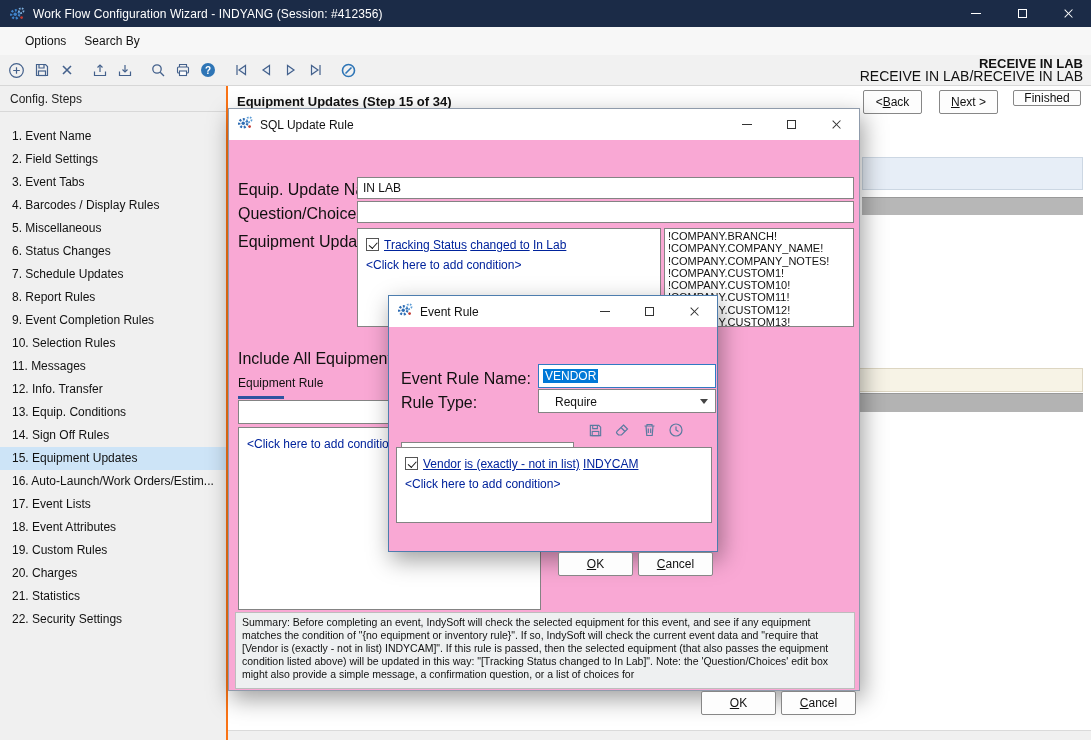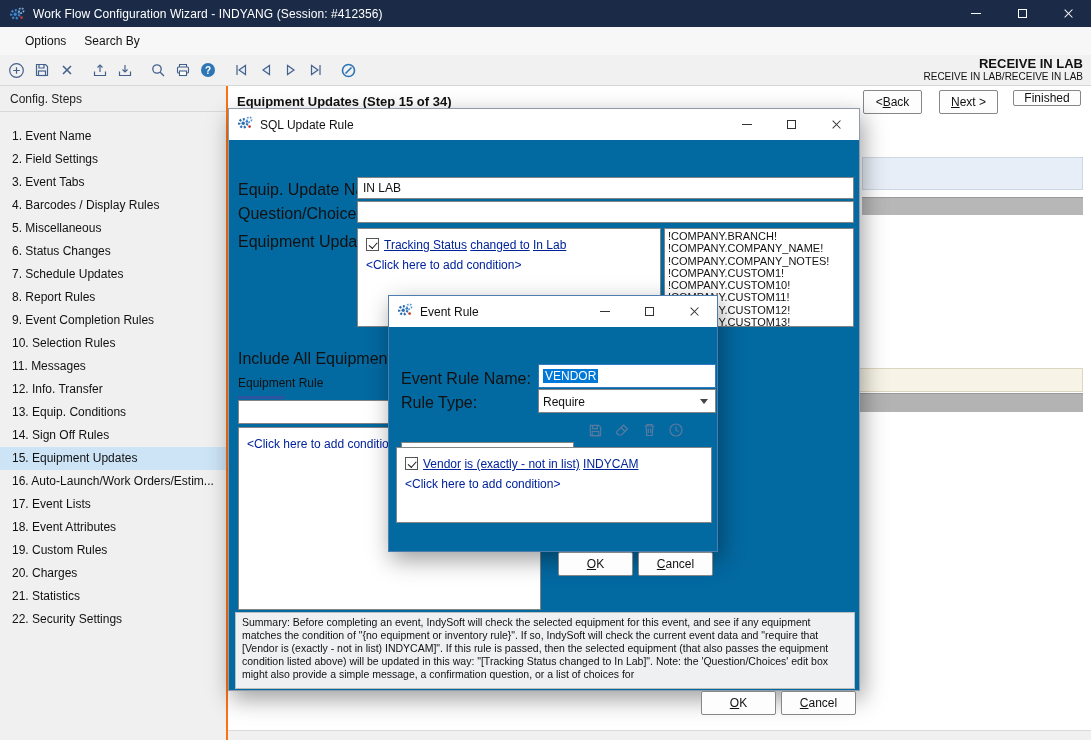--- a/index.html
+++ b/index.html
@@ -20,21 +20,21 @@
   .ic-close::before { transform:rotate(45deg); } .ic-close::after { transform:rotate(-45deg); }
 
   
   .menubar { position:absolute; left:0; top:27px; right:0; height:28px; background:#f7f7f7; display:flex; align-items:center; padding-left:16px; z-index:40; }
   .menu-item { padding:5px 9px; }
   .toolbar { position:absolute; left:0; top:55px; right:0; height:31px; background:#f1f1f1; border-bottom:1px solid #d7d7d7; display:flex; align-items:center; padding-left:4px; z-index:40; }
   .tool-btn { width:25px; height:25px; display:flex; align-items:center; justify-content:center; }
   .tgap { width:8px; }
   .receive-block { margin-left:auto; text-align:right; padding-right:8px; line-height:13px; }
   .receive-title { font-weight:bold; font-size:13px; }
-  .receive-sub { font-size:10px; }
+  .receive-sub { font-size:14px; }
 
   
   .btn { display:flex; align-items:center; justify-content:center; background:#fdfdfd; border:1px solid #878787; border-radius:2px; font-size:12px; color:#111; }
   #btn-back { position:absolute; left:863px; top:90px; width:59px; height:24px; z-index:5; }
   #btn-next { position:absolute; left:939px; top:90px; width:59px; height:24px; z-index:5; }
   #btn-finished { position:absolute; left:1013px; top:90px; width:68px; height:16px; z-index:5; }
 
   
   .sidebar { position:absolute; left:0; top:86px; width:228px; bottom:0; background:#f0f0f0; border-right:2px solid #f97316; z-index:4; }
   .sidebar-header { height:26px; line-height:26px; padding-left:10px; border-bottom:1px solid #d8d8d8; color:#222; }
@@ -44,21 +44,21 @@
 
   
   #main-heading { position:absolute; left:237px; top:94px; font-weight:bold; font-size:13px; z-index:1; }
   .bg-row-a { position:absolute; left:862px; top:157px; width:221px; height:33px; background:#e7eef7; border:1px solid #ccd7e3; z-index:1; }
   .bg-bar-a { position:absolute; left:862px; top:197px; width:221px; height:18px; background:#b7b7b7; border-top:1px solid #9a9a9a; z-index:1; }
   .bg-row-b { position:absolute; left:858px; top:368px; width:225px; height:24px; background:#f7f3e6; border:1px solid #ddd6c2; z-index:1; }
   .bg-bar-b { position:absolute; left:858px; top:393px; width:225px; height:19px; background:#b3b3b3; border-top:1px solid #999; z-index:1; }
   .bottom-strip { position:absolute; left:228px; right:0; bottom:0; height:10px; background:#f0f0f0; border-top:1px solid #dadada; z-index:1; }
 
   
-  .dialog { position:absolute; background:#0369a1; box-shadow:3px 8px 22px rgba(0,0,0,.38); }
+  .dialog { position:absolute; background:#f9a8d4; box-shadow:3px 8px 22px rgba(0,0,0,.38); }
   #sql-dialog { left:228px; top:108px; width:632px; height:583px; border:1px solid #8f9bab; z-index:10; }
   #event-dialog { left:388px; top:295px; width:330px; height:257px; border:1px solid #4d7dae; z-index:20; }
   .dlg-titlebar { height:31px; background:#fff; display:flex; align-items:center; padding-left:8px; }
   .dlg-title { margin-left:7px; font-size:12px; color:#111; }
   .dlg-controls { margin-left:auto; display:flex; height:100%; color:#333; }
   .dlg-btn { width:45px; height:100%; display:flex; align-items:center; justify-content:center; }
   .dlg-body { position:relative; width:100%; }
 
   .lbl { position:absolute; font-size:16px; color:#111; white-space:nowrap; }
   .fld { position:absolute; background:#fff; border:1px solid #848484; font-size:12px; padding:2px 5px; line-height:16px; overflow:hidden; white-space:nowrap; }
@@ -87,21 +87,21 @@
   #sql-rule-list { left:9px; top:287px; width:303px; height:183px; padding:6px 8px; line-height:20px; }
   #sql-summary { position:absolute; left:6px; top:472px; width:620px; height:77px; background:#eef0f1; border:1px solid #bdbdbd; padding:3px 6px; font-size:10.5px; line-height:12.9px; color:#111; overflow:hidden; }
   #sql-ok { position:absolute; left:472px; top:551px; width:75px; height:24px; }
   #sql-cancel { position:absolute; left:552px; top:551px; width:75px; height:24px; }
 
   
   #ev-name-lbl { left:12px; top:43px; }
   #ev-name-fld { left:149px; top:37px; width:178px; height:24px; border:1px solid #2f7ac3; padding:3px 4px; }
   .sel-text { background:#0078d7; color:#fff; padding:0 2px; }
   #ev-type-lbl { left:12px; top:67px; }
-  #ev-type-fld { left:149px; top:62px; width:178px; height:24px; padding:4px 4px; }
+  #ev-type-fld { left:149px; top:62px; width:178px; height:24px; padding:4px 16px; }
   #ev-combo { left:12px; top:91px; width:173px; height:24px; }
   #ev-icons { position:absolute; left:197px; top:94px; display:flex; gap:9px; align-items:center; }
   .mini-ic { width:18px; height:18px; display:flex; align-items:center; justify-content:center; }
   #ev-rule-list { left:7px; top:120px; width:316px; height:76px; padding:6px 8px; line-height:20px; }
   #ev-ok { position:absolute; left:169px; top:225px; width:75px; height:24px; }
   #ev-cancel { position:absolute; left:249px; top:225px; width:75px; height:24px; }
 
   u { text-decoration:underline; }
 </style>
 </head>

